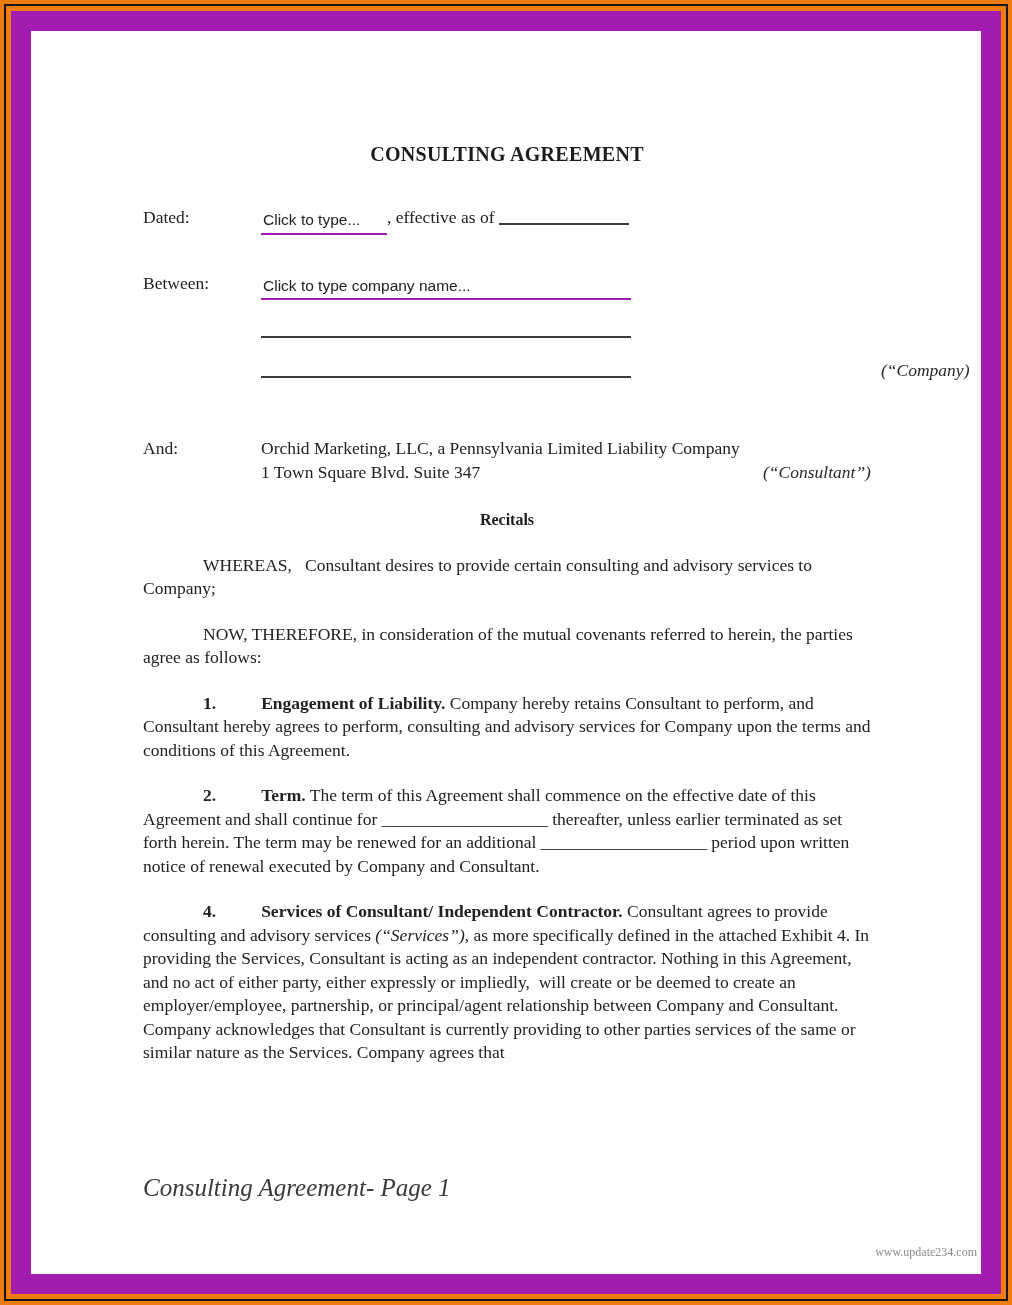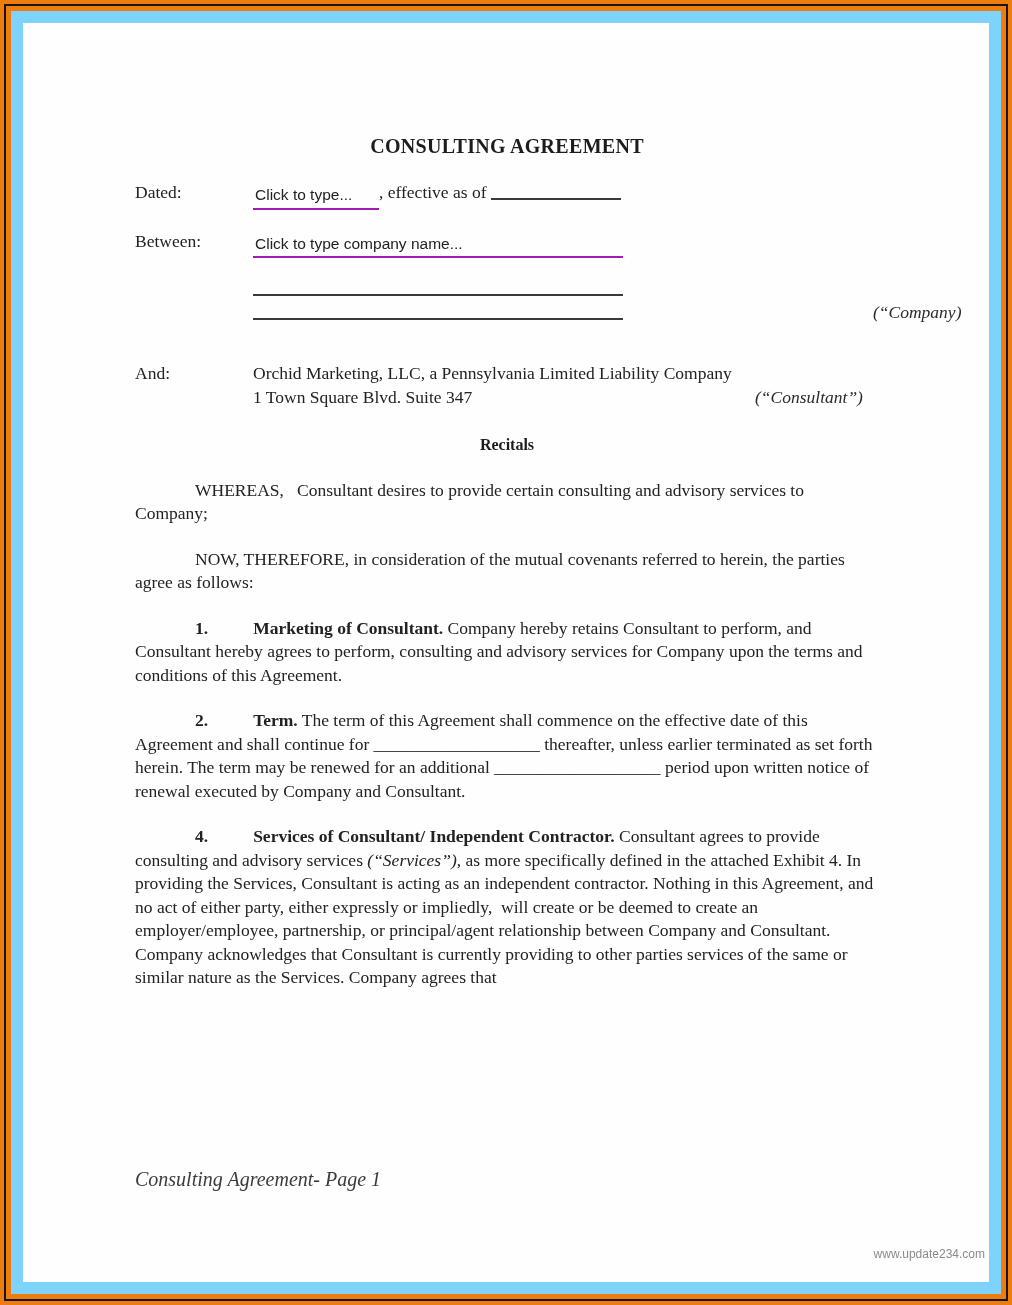--- a/index.html
+++ b/index.html
@@ -3,21 +3,21 @@
 <meta charset="utf-8">
 <style>
   * { margin: 0; padding: 0; box-sizing: border-box; }
   html, body { width: 1012px; height: 1305px; }
   body { font-family: "Liberation Serif", serif; background: #ffffff; }
 
   
   .frame-o1 { width: 1012px; height: 1305px; background: #ee7d0e; padding: 4px; }
   .frame-b1 { width: 100%; height: 100%; background: #161616; padding: 2px; }
   .frame-o2 { width: 100%; height: 100%; background: #ee7d0e; padding: 5px; }
-  .frame-b2 { width: 100%; height: 100%; background: #7dd3fc; padding: 12px; }
+  .frame-b2 { width: 100%; height: 100%; background: #a21caf; padding: 20px; }
 
   .sheet {
     width: 100%; height: 100%;
     background: #fefefe;
     position: relative;
     padding: 110px 110px 0 112px;
     color: #222;
     font-size: 17.5px;
     line-height: 23.5px;
     overflow: hidden;
@@ -27,21 +27,21 @@
     text-align: center;
     font-size: 20px;
     line-height: 26px;
     font-weight: bold;
     color: #1c1c1c;
     letter-spacing: 0.3px;
     margin-bottom: 22px;
   }
 
   .row { display: flex; position: relative; align-items: baseline; }
-  .label { width: 118px; flex: none; }
+  .label { width: 118px; flex: none; margin-top: 17px; }
 
   .field {
     display: inline-block;
     border-bottom: 2px solid #a21caf;
     font-family: "Liberation Sans", sans-serif;
     font-size: 15.5px;
     padding: 0 2px 1px 2px;
     position: relative; top: 2px;
   }
   .field-date  { width: 126px; }
@@ -53,21 +53,21 @@
     position: relative; top: 2px;
   }
   .blank-effective { width: 130px; margin-left: 4px; }
 
   .blank-line-row { position: relative; margin-left: 118px; height: 24px; }
   .blank-line-row .blank-wide { width: 370px; position: absolute; left: 0; bottom: 4px; border-bottom: 2px solid #3a3a3a; height: 0; }
 
   .row-dated { margin-top: 0; }
   .row-between { margin-top: 22px; }
   .blank-row-1 { margin-top: 20px; }
-  .blank-row-2 { margin-top: 0; }
+  .blank-row-2 { margin-top: 16px; }
 
   .party-tag {
     position: absolute;
     left: 620px;
     bottom: 0;
     font-style: italic;
     color: #2a2a2a;
     white-space: nowrap;
   }
 
@@ -88,29 +88,29 @@
   .sec-num { font-weight: bold; }
   .sec-tab { display: inline-block; width: 45px; }
   .sec-title { font-weight: bold; }
   .sec-italic { font-style: italic; }
 
   .page-footer {
     position: absolute;
     left: 112px;
     top: 1145px;
     font-style: italic;
-    font-size: 20px;
+    font-size: 25px;
     color: #3b3b3b;
   }
 
   .watermark {
     position: absolute;
     right: 4px;
-    bottom: 16px;
-    font-family: Liberation Sans, sans-serif;
+    bottom: 10px;
+    font-family: Liberation Serif, serif;
     font-size: 12px;
     color: #8b8b8b;
   }
 </style>
 </head>
 <body>
 
 <div class="frame-o1">
 <div class="frame-b1">
 <div class="frame-o2">
@@ -148,21 +148,21 @@
     </span>
     <span class="party-tag">(“Consultant”)</span>
   </div>
 
   <div class="center-head">Recitals</div>
 
   <p class="para prewrap">WHEREAS,   Consultant desires to provide certain consulting and advisory services to Company;</p>
   <p class="para prewrap">NOW, THEREFORE, in consideration of the mutual covenants referred to herein, the parties agree as follows:</p>
 
 
-  <p class="para section"><span class="sec-num">1.</span><span class="sec-tab"></span><span class="sec-title">Marketing of Consultant.</span> <span class="prewrap">Company hereby retains Consultant to perform, and Consultant hereby agrees to perform, consulting and advisory services for Company upon the terms and conditions of this Agreement.</span></p>
+  <p class="para section"><span class="sec-num">1.</span><span class="sec-tab"></span><span class="sec-title">Engagement of Liability.</span> <span class="prewrap">Company hereby retains Consultant to perform, and Consultant hereby agrees to perform, consulting and advisory services for Company upon the terms and conditions of this Agreement.</span></p>
 
   <p class="para section"><span class="sec-num">2.</span><span class="sec-tab"></span><span class="sec-title">Term.</span> <span class="prewrap">The term of this Agreement shall commence on the effective date of this Agreement and shall continue for ___________________ thereafter, unless earlier terminated as set forth herein. The term may be renewed for an additional ___________________ period upon written notice of renewal executed by Company and Consultant.</span></p>
 
   <p class="para section"><span class="sec-num">4.</span><span class="sec-tab"></span><span class="sec-title">Services of Consultant/ Independent Contractor.</span> <span class="prewrap">Consultant agrees to provide consulting and advisory services </span><span class="sec-italic">(“Services”)</span><span class="prewrap">, as more specifically defined in the attached Exhibit 4. In providing the Services, Consultant is acting as an independent contractor. Nothing in this Agreement, and no act of either party, either expressly or impliedly,  will create or be deemed to create an employer/employee, partnership, or principal/agent relationship between Company and Consultant. Company acknowledges that Consultant is currently providing to other parties services of the same or similar nature as the Services. Company agrees that</span></p>
 
   <div class="page-footer">Consulting Agreement- Page 1</div>
 
   <div class="watermark">www.update234.com</div>
 
 </div>

